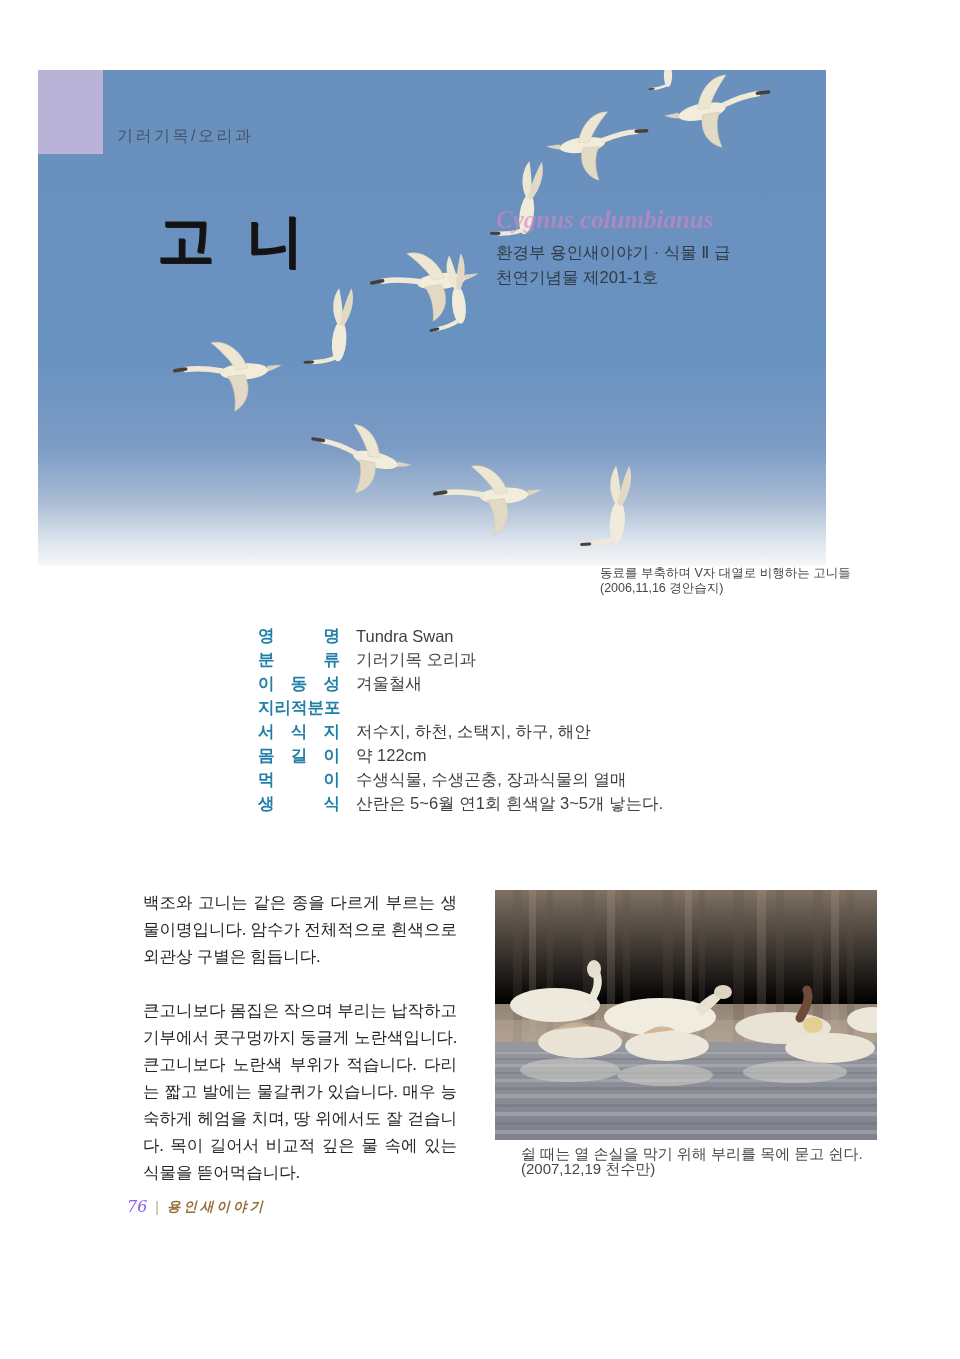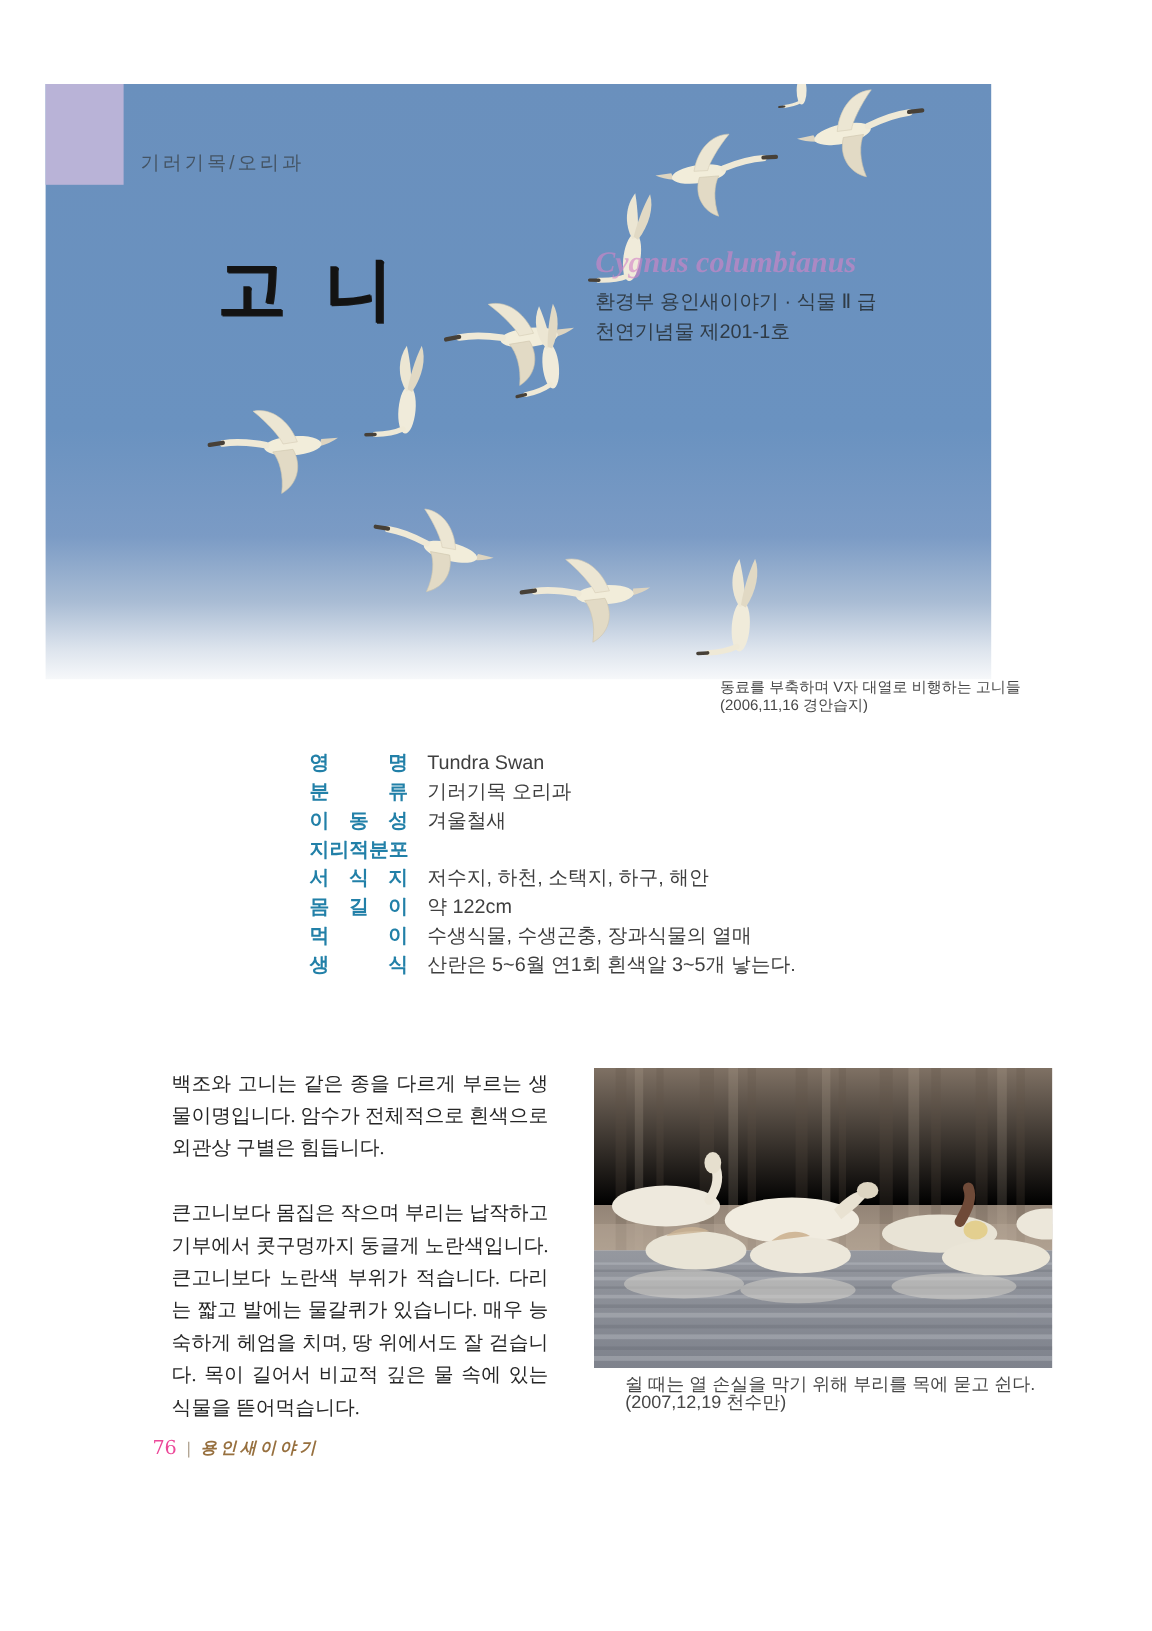--- a/index.html
+++ b/index.html
@@ -23,21 +23,20 @@
   }
   .order-family {
     position:absolute; left:79px; top:56px;
     font-size:16px; letter-spacing:2.5px; color:#3e4a55; opacity:.85;
   }
   .hero-title {
     position:absolute; left:119px; top:133px;
     font-size:57px; font-weight:800; color:#131313; letter-spacing:32px;
     font-family:Liberation Sans, sans-serif;
     text-shadow:1px 1px 0 #1a1a1a;
-    margin-left:24px;
   }
   .sci-name {
     position:absolute; left:458px; top:136px;
     font-size:25px; font-style:italic; font-weight:bold;
     color:rgba(212,132,198,0.62);
     font-family:"Liberation Serif", serif;
   }
   .designation {
     position:absolute; left:458px; top:170px;
     font-size:16.5px; line-height:25px; color:#2f3b46;
@@ -74,21 +73,21 @@
     font-size:15px; line-height:15px; color:#474747;
   }
 
   
   .footer {
     position:absolute; left:127px; top:1197px;
     display:flex; align-items:center; gap:8px;
   }
   .footer-number {
     font-family:"DejaVu Serif", serif;
-    font-size:16px; color:#ec4899;
+    font-size:16px; color:#8b5cf6;font-style:italic;
   }
   .footer-divider { color:#b3a695; font-size:14px; }
   .footer-title {
     font-family:"DejaVu Serif", serif; font-style:italic;
     font-size:13.5px; letter-spacing:3px; color:#97703f; font-weight:bold;
   }
 </style>
 </head>
 <body>
 

